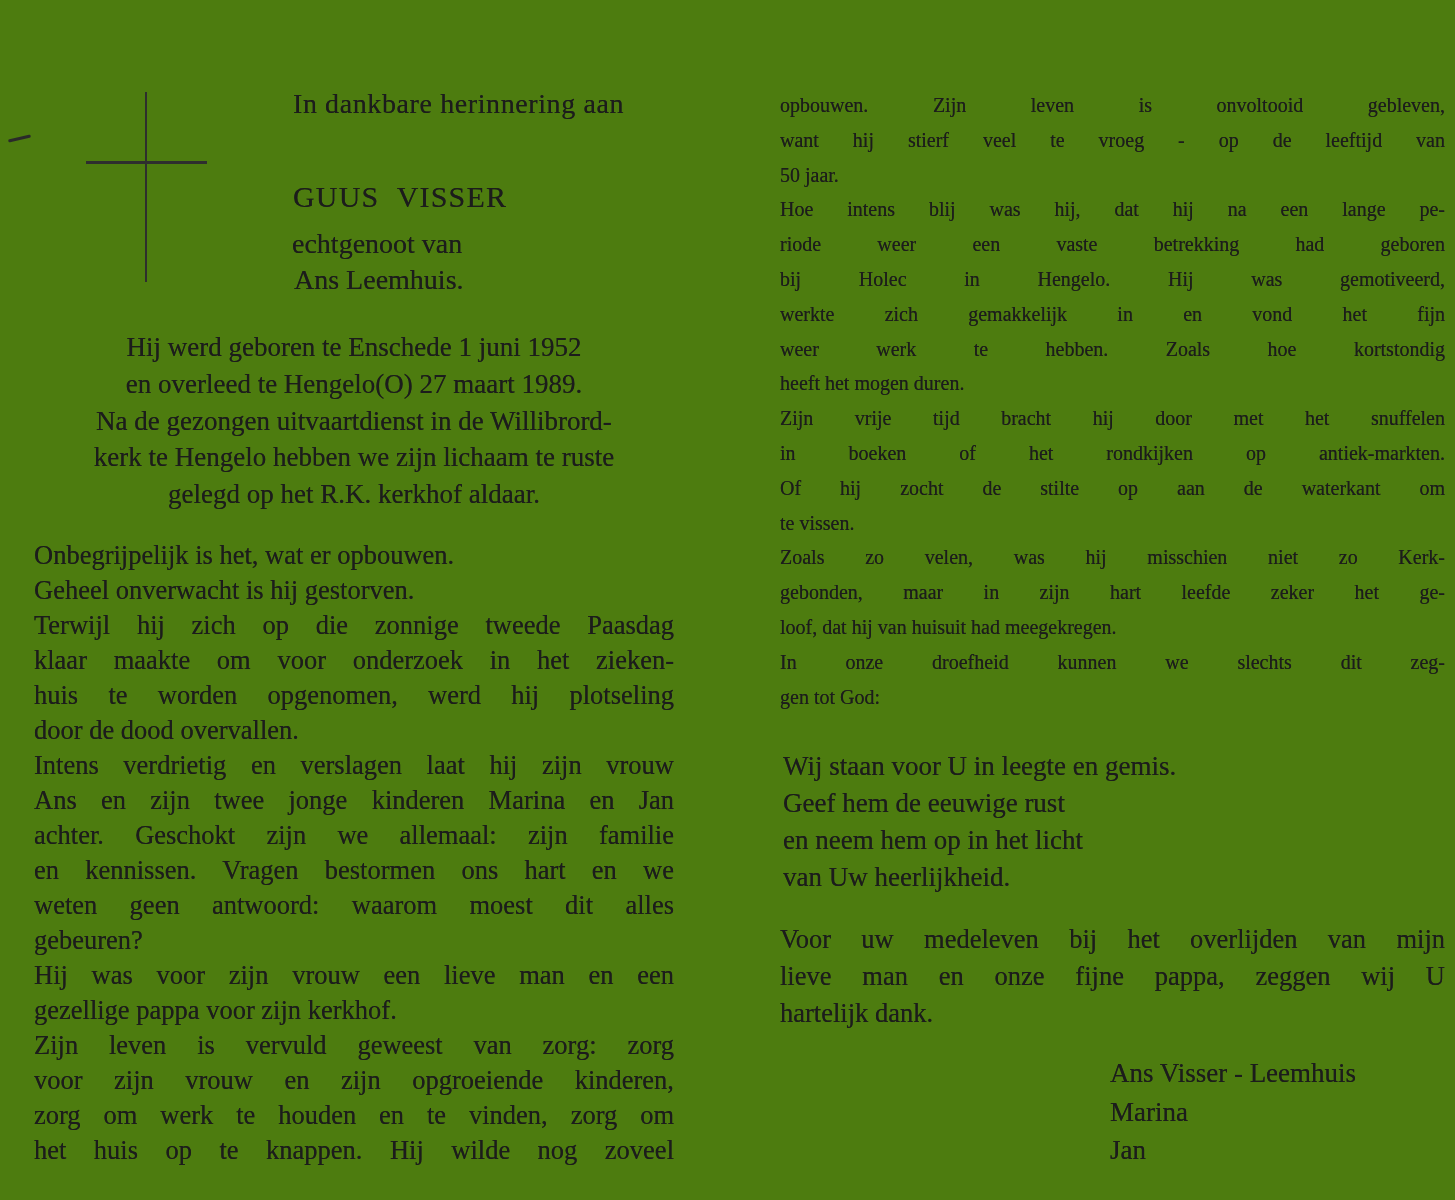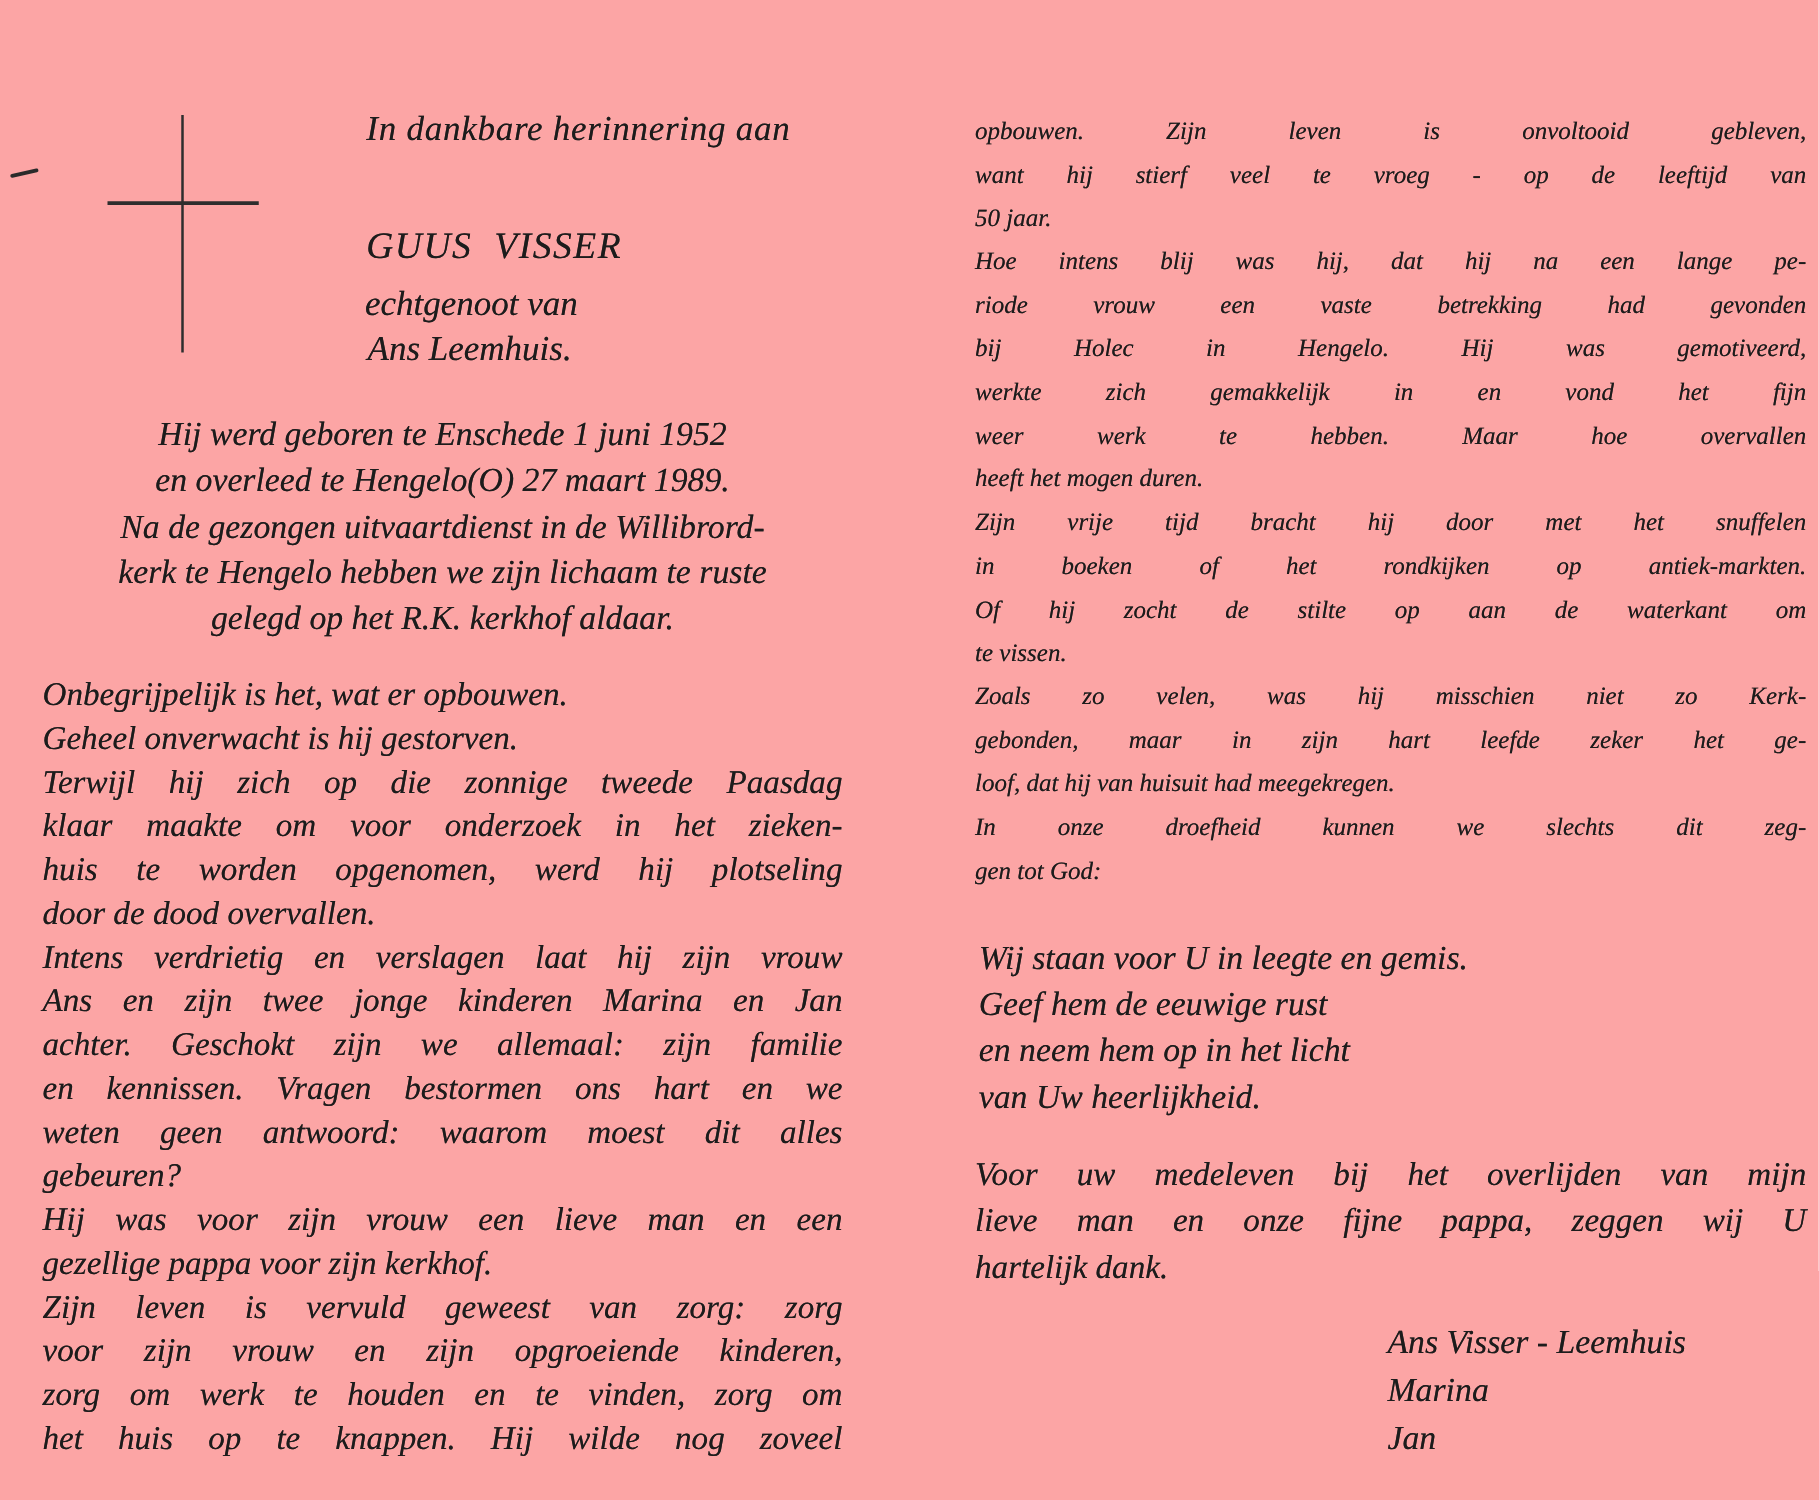--- a/index.html
+++ b/index.html
@@ -1,24 +1,23 @@
 <!DOCTYPE html>
 <html><head>
 <meta charset="utf-8">
 <style>
   html,body{margin:0;padding:0;background:#ffffff;}
   .card{
     position:relative;
     width:1455px;height:1200px;
-    background:#fca5a5;
+    background:#4d7c0f;
     color:#1c1c1c;
     font-family:"Liberation Serif","DejaVu Serif",serif;
     overflow:hidden;
     text-shadow:0 0 0.5px rgba(25,25,25,0.75);
-    font-style:italic;
   }
   .abs{position:absolute;}
   .line{min-height:1em;}
   .line.j{text-align:justify;text-align-last:justify;}
   .line.c{text-align:center;}
   .line.l{text-align:left;}
 
   
   #intro{left:293px;top:88px;font-size:28px;letter-spacing:0.6px;white-space:nowrap;}
   #name {left:293px;top:161px;font-size:30px;letter-spacing:1.2px;word-spacing:9px;white-space:nowrap;margin-top:19px;}
@@ -83,24 +82,24 @@
       <div class="line j">Zijn leven is vervuld geweest van zorg: zorg</div>
       <div class="line j">voor zijn vrouw en zijn opgroeiende kinderen,</div>
       <div class="line j">zorg om werk te houden en te vinden, zorg om</div>
       <div class="line j">het huis op te knappen. Hij wilde nog zoveel</div>
     </div>
   <div class="abs" id="rbody">
       <div class="line j">opbouwen. Zijn leven is onvoltooid gebleven,</div>
       <div class="line j">want hij stierf veel te vroeg - op de leeftijd van</div>
       <div class="line l">50 jaar.</div>
       <div class="line j">Hoe intens blij was hij, dat hij na een lange pe-</div>
-      <div class="line j">riode vrouw een vaste betrekking had gevonden</div>
+      <div class="line j">riode weer een vaste betrekking had geboren</div>
       <div class="line j">bij Holec in Hengelo. Hij was gemotiveerd,</div>
       <div class="line j">werkte zich gemakkelijk in en vond het fijn</div>
-      <div class="line j">weer werk te hebben. Maar hoe overvallen</div>
+      <div class="line j">weer werk te hebben. Zoals hoe kortstondig</div>
       <div class="line l">heeft het mogen duren.</div>
       <div class="line j">Zijn vrije tijd bracht hij door met het snuffelen</div>
       <div class="line j">in boeken of het rondkijken op antiek-markten.</div>
       <div class="line j">Of hij zocht de stilte op aan de waterkant om</div>
       <div class="line l">te vissen.</div>
       <div class="line j">Zoals zo velen, was hij misschien niet zo Kerk-</div>
       <div class="line j">gebonden, maar in zijn hart leefde zeker het ge-</div>
       <div class="line l">loof, dat hij van huisuit had meegekregen.</div>
       <div class="line j">In onze droefheid kunnen we slechts dit zeg-</div>
       <div class="line l">gen tot God:</div>

